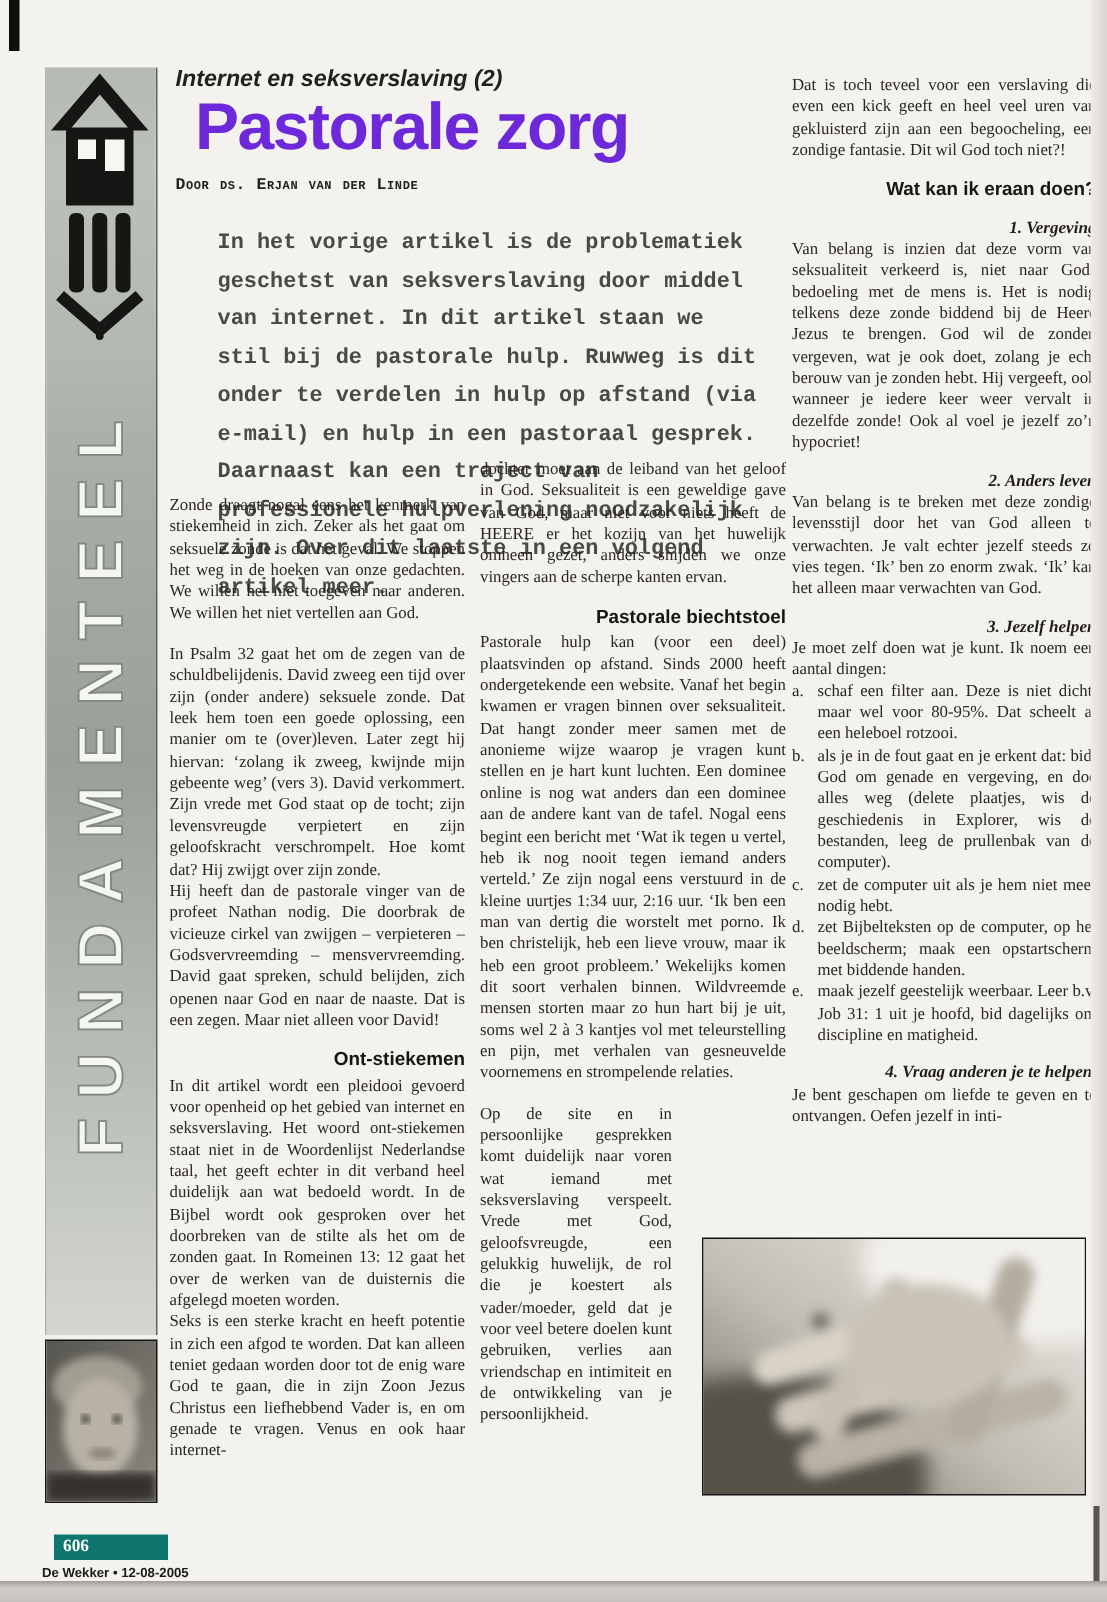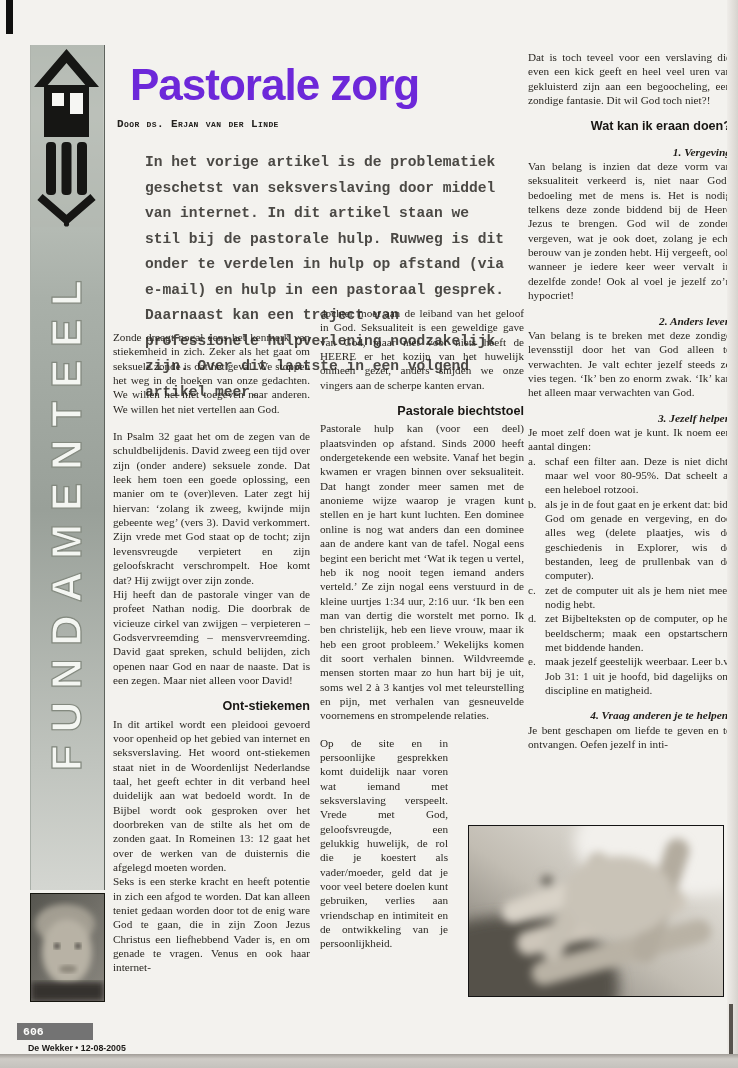--- a/index.html
+++ b/index.html
@@ -50,22 +50,22 @@
     color:#201d19;text-align:right;}
   .li{position:relative;padding-left:17px;margin:0;}
   .li .marker{position:absolute;left:0;top:0;}
   .hands-spacer{display:block;float:right;width:70px;height:178px;margin:26px 0 0 6px;}
 
   
   .hands{left:468px;top:825px;width:254px;height:170px;border:1px solid #141414;}
   .hands svg,.portrait svg{display:block;}
 
   
-  .badge{left:17px;top:1023px;width:76px;height:17px;background:#737373;color:#fdfdfb;
-    font-family:Liberation Mono, monospace;font-weight:700;font-size:11.5px;
+  .badge{left:36px;top:1023px;width:76px;height:17px;background:#0f766e;color:#fdfdfb;
+    font-family:Liberation Serif, serif;font-weight:700;font-size:11.5px;
     line-height:17px;padding-left:6px;box-sizing:border-box;}
   .issue{left:28px;top:1043px;font-family:"Liberation Sans", sans-serif;
     font-weight:700;font-size:8.8px;color:#1c1a17;}
 </style>
 </head>
 <body>
 
 <div class="page">
 
   <div class="abs reg-mark"></div>
@@ -104,20 +104,21 @@
       <rect width="73" height="107" fill="url(#pb)"></rect>
       <ellipse cx="34" cy="30" rx="30" ry="20" fill="#a39e92" filter="url(#blur3)"></ellipse>
       <ellipse cx="36" cy="58" rx="25" ry="33" fill="#b8b2a5" filter="url(#blur3)"></ellipse>
       <rect x="0" y="88" width="73" height="19" fill="#34332f" filter="url(#blur3)"></rect>
       <circle cx="26" cy="52" r="3" fill="#44423c" filter="url(#blur2)"></circle>
       <circle cx="47" cy="52" r="3" fill="#44423c" filter="url(#blur2)"></circle>
       <ellipse cx="37" cy="75" rx="9" ry="4" fill="#8e887c" filter="url(#blur2)"></ellipse>
     </svg>
   </div>
 
+  <div class="abs kicker">Internet en seksverslaving (2)</div>
   <div class="abs title">Pastorale zorg</div>
   <div class="abs byline">Door ds. Erjan van der Linde</div>
   <div class="abs intro">In het vorige artikel is de problematiek geschetst van seksverslaving door middel van internet. In dit artikel staan we stil bij de pastorale hulp. Ruwweg is dit onder te verdelen in hulp op afstand (via e-mail) en hulp in een pastoraal gesprek. Daarnaast kan een traject van professionele hulpverlening noodzakelijk zijn. Over dit laatste in een volgend artikel meer.</div>
 
   <div class="abs col col1">
     <div class="para">Zonde draagt nogal eens het kenmerk van stiekemheid in zich. Zeker als het gaat om seksuele zonde is dat het geval. We stoppen het weg in de hoeken van onze gedachten. We willen het niet toegeven naar anderen. We willen het niet vertellen aan God.</div>
     <div class="para gap">In Psalm 32 gaat het om de zegen van de schuldbelijdenis. David zweeg een tijd over zijn (onder andere) seksuele zonde. Dat leek hem toen een goede oplossing, een manier om te (over)leven. Later zegt hij hiervan: ‘zolang ik zweeg, kwijnde mijn gebeente weg’ (vers 3). David verkommert. Zijn vrede met God staat op de tocht; zijn levensvreugde verpietert en zijn geloofskracht verschrompelt. Hoe komt dat? Hij zwijgt over zijn zonde.</div>
     <div class="para">Hij heeft dan de pastorale vinger van de profeet Nathan nodig. Die doorbrak de vicieuze cirkel van zwijgen – verpieteren – Godsvervreemding – mensvervreemding. David gaat spreken, schuld belijden, zich openen naar God en naar de naaste. Dat is een zegen. Maar niet alleen voor David!</div>
     <div class="bodyhead">Ont-stiekemen</div>
     <div class="para">In dit artikel wordt een pleidooi gevoerd voor openheid op het gebied van internet en seksverslaving. Het woord ont-stiekemen staat niet in de Woordenlijst Nederlandse taal, het geeft echter in dit verband heel duidelijk aan wat bedoeld wordt. In de Bijbel wordt ook gesproken over het doorbreken van de stilte als het om de zonden gaat. In Romeinen 13: 12 gaat het over de werken van de duisternis die afgelegd moeten worden.</div>

